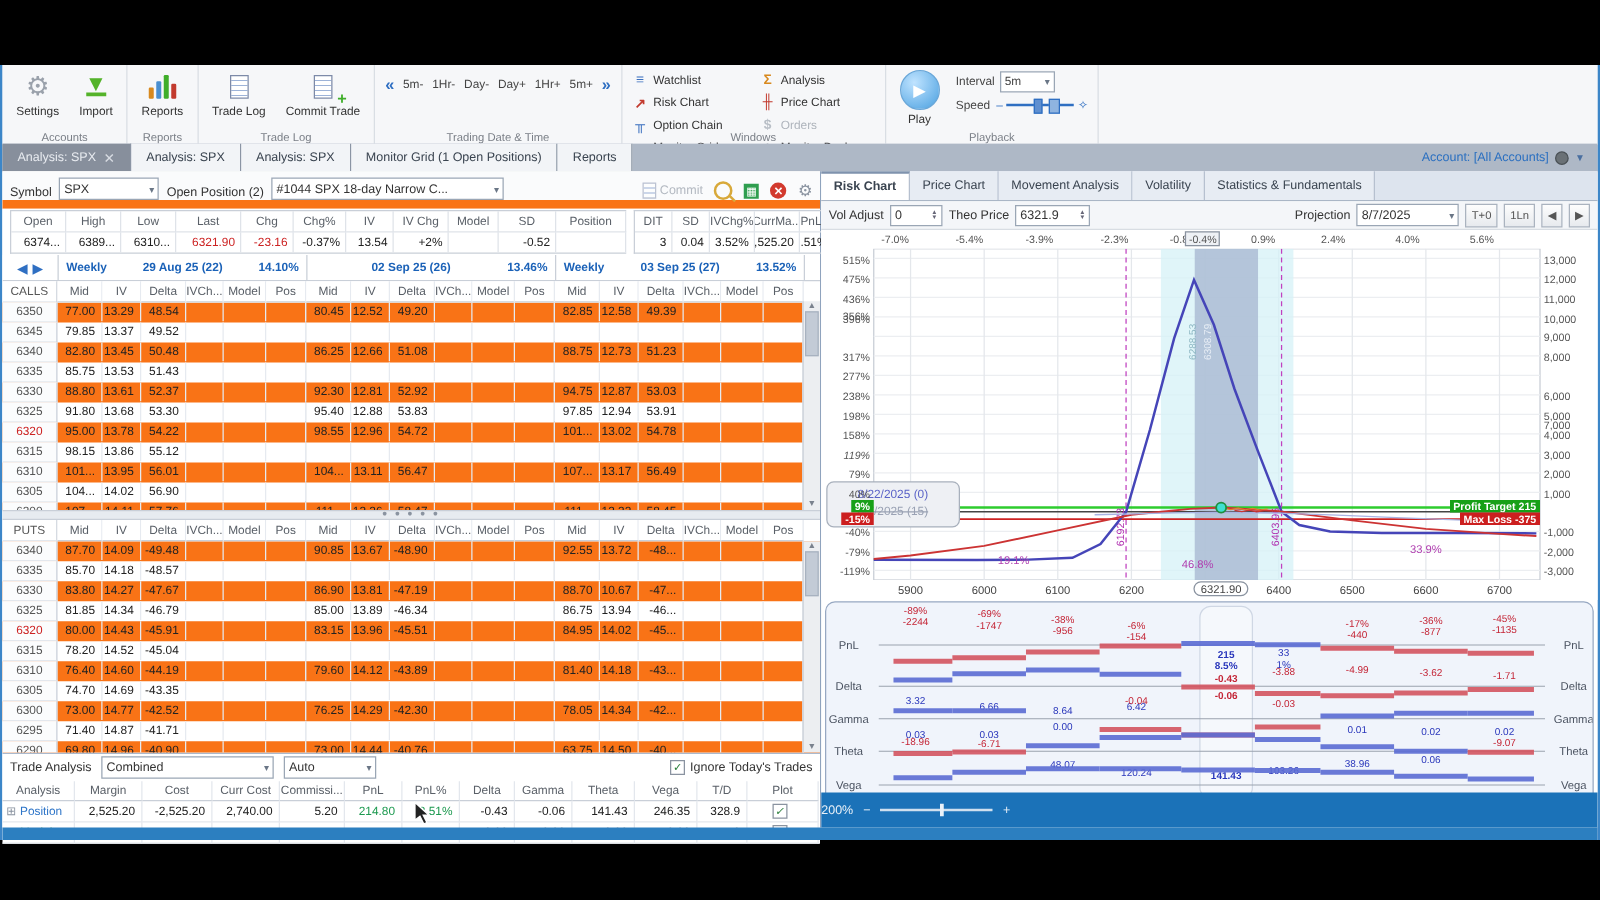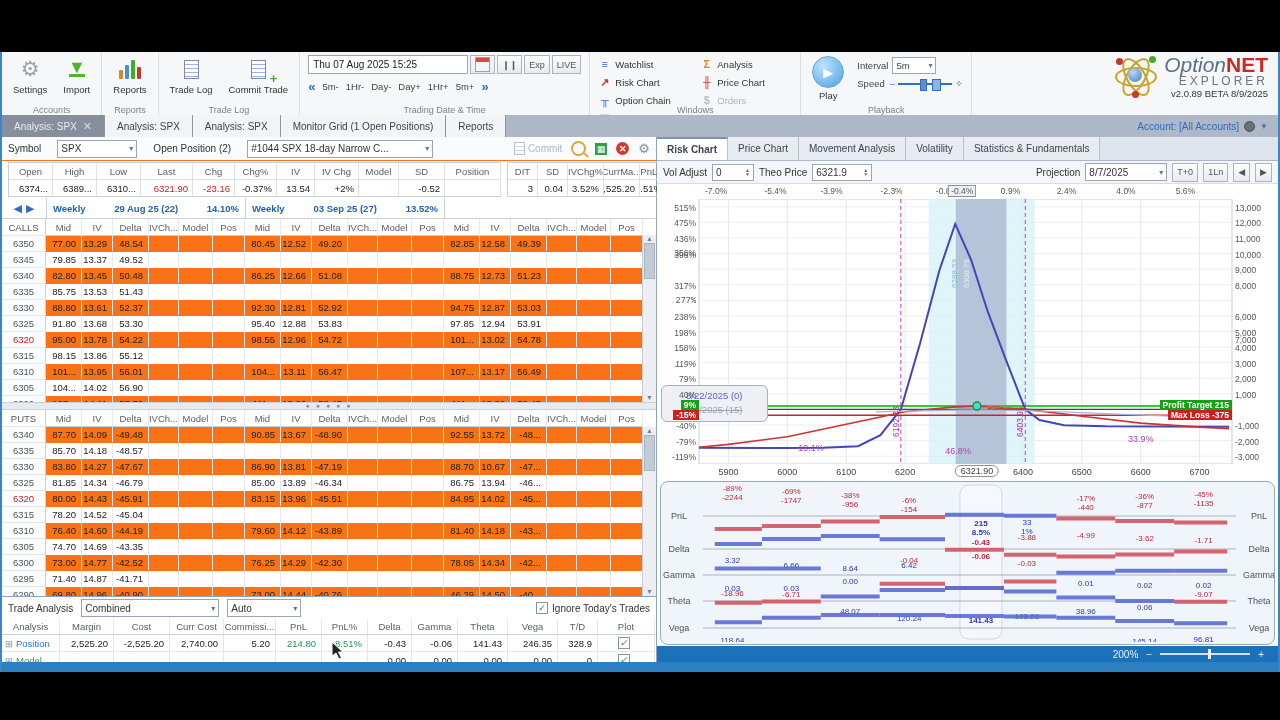--- a/index.html
+++ b/index.html
@@ -62,21 +62,21 @@
   .tab.active{background:#878f9c;color:#e8ebf0}
   .tab .x{font-size:11px;color:#d7dbe2}
   .account{margin-left:auto;display:flex;align-items:center;gap:5px;color:#2a6fc0;padding-right:10px;font-size:10px}
   .accdot{width:9px;height:9px;border-radius:50%;background:#6a7176;border:1px solid #4a5156}
   .accdd{color:#4a6fa0;font-size:8px}
   
   .main{position:absolute;top:85px;left:0;right:0;bottom:10px;display:flex}
   .left-panel{width:655px;background:#fff;position:relative;border-right:1px solid #8fa3bd;box-sizing:border-box}
   .right-panel{width:621px;background:#fff;position:relative;box-sizing:border-box}
   
-  .symrow{height:23px;display:flex;align-items:center;gap:16px;padding:0 6px;background:#fafbfc;border-bottom:1px solid #f97316;font-size:10px;color:#333}
+  .symrow{height:23px;display:flex;align-items:flex-end;gap:6px;padding:0 6px;background:#fafbfc;border-bottom:7px solid #f97316;font-size:10px;color:#333}
   .sel{border:1px solid #9aa6b5;background:#fff;height:16px;display:inline-flex;align-items:center;justify-content:space-between;padding:0 3px}
   .sel .dd{color:#6a7686;font-size:8px;margin-left:5px}
   .symtools{margin-left:auto;display:flex;align-items:center;gap:9px}
   .commit-dis{display:flex;align-items:center;gap:3px;color:#b3b9c1}
   .mag{width:11px;height:11px;border:2px solid #d8a93a;border-radius:50%;position:relative}
   .mag i{position:absolute;width:6px;height:2px;background:#d8a93a;transform:rotate(45deg);right:-5px;bottom:-2px}
   .xls{width:12px;height:12px;background:#2f9e4f;color:#fff;font-size:9px;display:flex;align-items:center;justify-content:center}
   .redx{width:13px;height:13px;border-radius:50%;background:#d23a2e;color:#fff;font-size:9px;display:flex;align-items:center;justify-content:center;font-weight:bold}
   
   .quotewrap{height:37px;display:flex;gap:6px;padding:1px 6px;box-sizing:border-box;background:#fff}
@@ -134,21 +134,21 @@
   .redbox{background:#cc1f1f;color:#fff;padding:0 3px;font-weight:bold}
   .legend{position:absolute;left:28px;top:10px;width:208px;background:#f5f5f3;border:1px solid #b8b8b0;border-radius:6px;padding:4px 7px;font-size:9.5px;line-height:1.5;box-shadow:1px 1px 2px rgba(0,0,0,.15)}
   .legend .row{display:flex;align-items:center;gap:4px;white-space:nowrap}
   .lmark{width:3px;height:10px;display:inline-block}
   .tooltipbox{position:absolute;left:4px;top:186px;background:#eef0f4;border:1px solid #a8b0bc;border-radius:6px;padding:3px 24px;font-size:9.5px;line-height:1.5}
   .tt1{color:#5b63c8}.tt2{color:#9aa2b4;text-decoration:line-through}
   .bottomaxis{position:absolute;top:280px;left:0;right:0;height:16px;font-size:9px;color:#444}
   .bottomaxis span{position:absolute;transform:translateX(-50%)}
   .curprice{border:1px solid #8a93a0;border-radius:7px;background:#fff;padding:0 5px;font-size:9px}
   .greeks{position:relative;margin:1px 3px 0 3px;height:162px;background:#f0f4fb;border:1px solid #97a8c2;border-radius:8px;overflow:hidden}
-  .zoombar{position:absolute;left:0;right:0;bottom:0;height:16px;background:#1b72b8;display:flex;align-items:center;justify-content:flex-end;gap:8px;color:#e8f0f8;font-size:10px;padding-right:14px}
+  .zoombar{position:absolute;left:0;right:0;bottom:0;height:28px;background:#1b72b8;display:flex;align-items:center;gap:8px;color:#e8f0f8;font-size:10px;padding-right:14px}
   .ztrack{width:90px;height:2px;background:#cfe0ef;position:relative}
   .zthumb{position:absolute;left:48px;top:-4px;width:3px;height:10px;background:#eaf2f9}
   .watermark{position:absolute;right:18px;top:352px;text-align:left;color:rgba(110,115,122,.55);pointer-events:none}
   .wm1{font-size:17px}.wm2{font-size:9.5px;margin-top:3px;color:rgba(110,115,122,.45)}
   .bottomstrip{position:absolute;left:0;right:0;bottom:0;height:10px;background:#2c7fc0}
 </style>
 </head>
 <body>
 
 <div class="screen">
@@ -193,29 +193,20 @@
       <div class="rbtn">
         <span class="bigicon docplus">
               <span class="doc"></span>
               <em>+</em>
             </span>
         <span>Commit Trade</span>
       </div>
       <span class="rgroup-label">Trade Log</span>
     </div>
     <div class="rgroup" style="flex-direction:column;gap:0">
-      <div class="datebox">
-        <span class="datefield">Thu 07 Aug 2025 15:25</span>
-        <span class="minibtn">
-              <span class="cal"></span>
-            </span>
-        <span class="minibtn">❙❙</span>
-        <span class="minibtn">Exp</span>
-        <span class="minibtn">LIVE</span>
-      </div>
       <div class="navrow" id="nav-row">
             <span class="chev">«</span>
             <span>5m-</span>
             <span>1Hr-</span>
             <span>Day-</span>
             <span>Day+</span>
             <span>1Hr+</span>
             <span>5m+</span>
             <span class="chev">»</span>
           </div>
@@ -283,36 +274,20 @@
         </div>
         <div style="display:flex;align-items:center;gap:5px">
           <span>Speed</span>
           <span class="slider">–<span class="track">
                   <span class="thumb" style="left:22px"></span>
                   <span class="thumb" style="left:34px;width:7px;background:#8fb4e0"></span>
                 </span>✧</span>
         </div>
       </div>
       <span class="rgroup-label">Playback</span>
-    </div>
-    <div class="logo">
-      <span class="atom">
-            <i></i>
-            <i class="r2"></i>
-            <i class="r3"></i>
-            <b></b>
-            <u style="background:#c23a2e;left:2px;top:4px"></u>
-            <u style="background:#3fae2a;right:2px;top:2px"></u>
-            <u style="background:#c23a2e;left:18px;bottom:0"></u>
-          </span>
-      <span class="logotext">
-        <div class="lg1"><span>Option</span><b>NET</b></div>
-        <div class="lg2">EXPLORER</div>
-        <div class="lg3">v2.0.89 BETA 8/9/2025</div>
-      </span>
     </div>
   </div>
 
   <div class="tabbar">
     <span id="tabs-holder" style="display:flex">
           <div class="tab active">
             <span>Analysis: SPX</span>
             <span class="x">✕</span>
           </div>
           <div class="tab">
@@ -406,20 +381,25 @@
                 <div class="arrows">
                   <span>◀</span>
                   <span>▶</span>
                 </div>
                 <div class="exp">
                   <span class="t">Weekly</span>
                   <span class="d">29 Aug 25 (22)</span>
                   <span class="v">14.10%</span>
                 </div>
                 <div class="exp">
+                  <span class="t"></span>
+                  <span class="d">02 Sep 25 (26)</span>
+                  <span class="v">13.46%</span>
+                </div>
+                <div class="exp">
                   <span class="t">Weekly</span>
                   <span class="d">03 Sep 25 (27)</span>
                   <span class="v">13.52%</span>
                 </div>
               </div>
               <div class="colhdr">
                 <div class="strikecell">CALLS</div>
                 <div class="sec ">
                   <span>Mid</span>
                   <span>IV</span>
@@ -1059,21 +1039,21 @@
                 </div>
                 <div class="sec ">
                   <span>73.00</span>
                   <span>14.44</span>
                   <span>-40.76</span>
                   <span></span>
                   <span></span>
                   <span></span>
                 </div>
                 <div class="sec ">
-                  <span>46.39</span>
+                  <span>63.75</span>
                   <span>14.50</span>
                   <span>-40...</span>
                   <span></span>
                   <span></span>
                   <span></span>
                 </div>
               </div>
               <div class="vsb" style="top: 17px; bottom: 0px;">
                 <div>▲</div>
                 <div class="th"></div>
@@ -1260,21 +1240,21 @@
               <span class="axlab" style="right: 582px; top: 19.3824px;">475%</span>
               <span class="axlab" style="left: 578px; top: 19.3824px;">12,000</span>
               <span class="axlab" style="right: 582px; top: 34.9706px;">436%</span>
               <span class="axlab" style="left: 578px; top: 34.9706px;">11,000</span>
               <span class="axlab" style="right: 582px; top: 50.5588px;">396%</span>
               <span class="axlab" style="left: 578px; top: 50.5588px;">10,000</span>
               <span class="axlab" style="right: 582px; top: 49px;">356%</span>
               <span class="axlab" style="left: 578px; top: 66.1471px;">9,000</span>
               <span class="axlab" style="right: 582px; top: 81.7353px;">317%</span>
               <span class="axlab" style="left: 578px; top: 81.7353px;">8,000</span>
-              <span class="axlab" style="right: 582px; top: 97.3235px; font-family: Liberation Mono, monospace;">277%</span>
+              <span class="axlab" style="right: 582px; top: 97.3235px;">277%</span>
               <span class="axlab" style="left: 578px; top: 97.3235px; margin-top: 39px;">7,000</span>
               <span class="axlab" style="right: 582px; top: 112.912px;">238%</span>
               <span class="axlab" style="left: 578px; top: 112.912px;">6,000</span>
               <span class="axlab" style="right: 582px; top: 128.5px;">198%</span>
               <span class="axlab" style="left: 578px; top: 128.5px;">5,000</span>
               <span class="axlab" style="right: 582px; top: 144.088px;">158%</span>
               <span class="axlab" style="left: 578px; top: 144.088px;">4,000</span>
               <span class="axlab" style="right: 582px; top: 159.676px; font-style: italic;">119%</span>
               <span class="axlab" style="left: 578px; top: 159.676px;">3,000</span>
               <span class="axlab" style="right: 582px; top: 175.265px;">79%</span>

